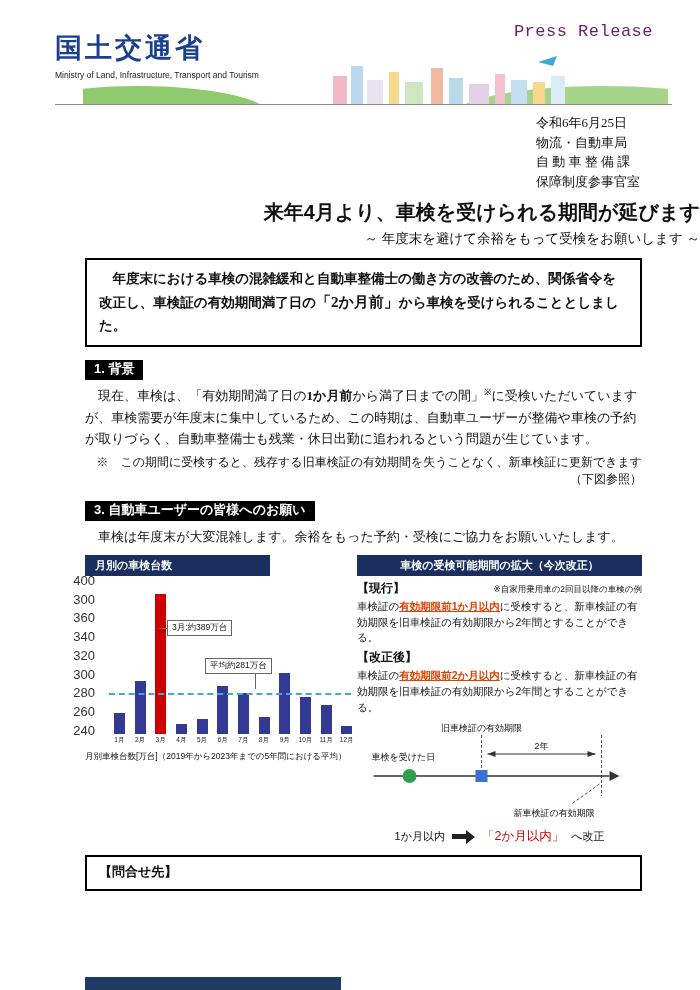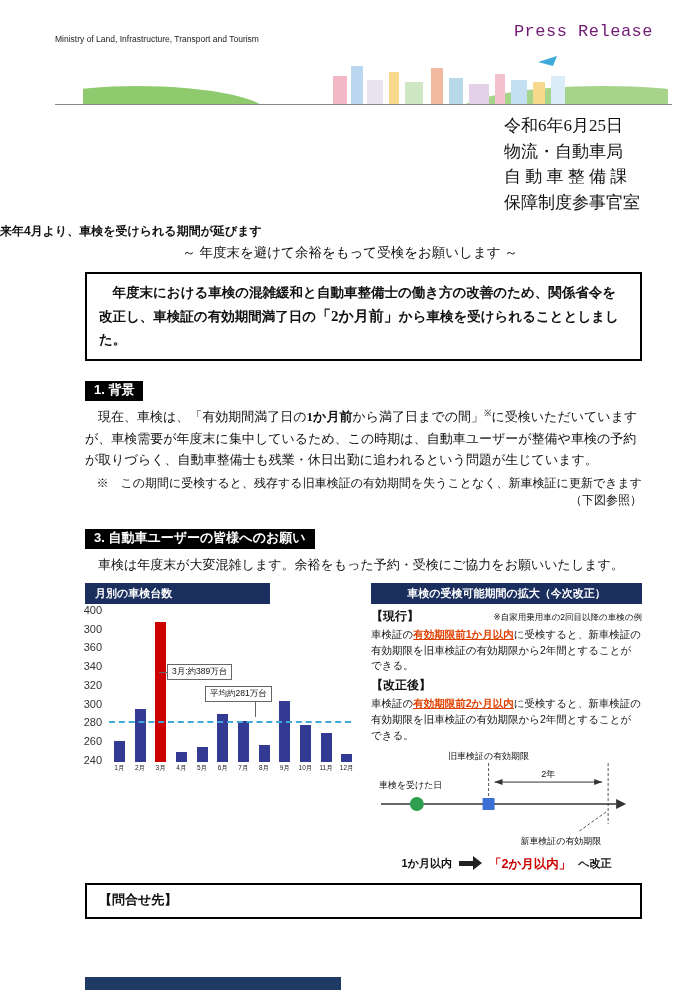--- a/index.html
+++ b/index.html
@@ -12,78 +12,78 @@
   .header { position:relative; height:104px; margin:0 28px 0 55px; border-bottom:1.5px solid #8a8a8a; }
   .press { position:absolute; top:22px; right:19px; z-index:2;
     font-family:Liberation Mono, monospace; font-size:17px; color:#701a75; letter-spacing:.5px; }
   .logo { position:absolute; left:0; top:30px; z-index:2; }
   .ministry-jp { font-family:"Liberation Sans","DejaVu Sans",sans-serif; font-weight:bold;
     font-size:27px; color:var(--logo-blue,#1b3f8f); letter-spacing:3px; }
   .ministry-en { font-family:"Liberation Sans","DejaVu Sans",sans-serif; font-size:8.5px; color:#222; margin-top:4px; }
   .skyline { position:absolute; bottom:0; left:28px; width:585px; height:52px; z-index:1; }
   
   .meta { display:flex; justify-content:flex-end; margin:8px 60px 0 0; }
-  .meta-inner { text-align:left; font-size:17px; line-height:1.5; }
-  
-  .doc-title { text-align:left; margin-top:8px; font-family:"Liberation Sans","DejaVu Sans",sans-serif;
-    font-weight:bold; font-size:12px; }
-  .doc-subtitle { text-align:center; margin-top:4px; font-family:"Liberation Sans","DejaVu Sans",sans-serif;
+  .meta-inner { text-align:left; font-size:13px; line-height:1.5; }
+  
+  .doc-title { text-align:right; margin-top:8px; font-family:"Liberation Sans","DejaVu Sans",sans-serif;
+    font-weight:bold; font-size:20px; }
+  .doc-subtitle { text-align:right; margin-top:4px; font-family:"Liberation Sans","DejaVu Sans",sans-serif;
     font-size:13.5px; }
   .content { margin:0 58px 0 85px; }
   
   .summary { border:2px solid #000; padding:8px 12px; margin-top:10px;
     font-weight:bold; font-size:13.5px; line-height:1.65; }
   .em-big { font-size:15px; }
   
-  .section { margin-top:19px; }
+  .section { margin-top:12px; }
   .sec-head { display:inline-block; background:#000; color:#fff; padding:0 9px 2px;
     font-family:"Liberation Sans","DejaVu Sans",sans-serif; font-weight:bold; font-size:13px; }
   .body-p { font-size:13px; line-height:1.62; margin:5px 0 0; }
   .note { font-size:12px; margin:5px 0 0 4px;text-align:right; }
   .b { font-weight:bold;text-align:center; }
   .u { text-decoration:underline; }
   .sup { font-size:9px; vertical-align:super; }
   
-  .figure-row { display:flex; gap:14px; margin-top:8px; }
+  .figure-row { display:flex; margin-top:8px; }
   .chart-col { width:272px; font-family:"Liberation Sans","DejaVu Sans",sans-serif; }
   .chart-title { background:var(--navy,#1b2f5e); color:#fff; font-size:11px; font-weight:bold;
     padding:3px 10px; width:185px; box-sizing:border-box; margin-bottom:8px; }
   .chart-area { display:flex; }
   .yaxis { position:relative; width:24px; height:150px; }
-  .ytick { position:absolute; right:7px; font-size:11px; color:#333;text-align:right; }
+  .ytick { position:absolute; right:14px; font-size:13px; color:#333;text-align:right; }
   .plotwrap { flex:1; }
   .plot { position:relative; height:150px; }
   .bars { position:absolute; left:0; right:0; top:0; bottom:0; display:flex; align-items:flex-end; }
   .barcol { flex:1; display:flex; justify-content:center; }
   .bar { width:11px; }
   .avg-line { position:absolute; left:0; right:6px; border-top:2px dashed var(--avg-line,#3fa9d9); z-index:3; }
   .ann { position:absolute; background:#fff; border:1px solid #666; font-size:8.5px;
     padding:1px 4px; white-space:nowrap; z-index:4; }
-  .ann-march { left:58px; top:52px; }
+  .ann-march { left:58px; top:36px; }
   .ann-march::before { content:""; position:absolute; left:-9px; top:7px; width:9px; height:1px; background:#666; }
   .ann-avg { left:96px; top:74px; }
   .ann-avg::after { content:""; position:absolute; left:75%; bottom:-16px; width:1px; height:16px; background:#666; }
   .xlabels { display:flex; margin-top:2px; }
   .xlab { flex:1; text-align:center; font-size:6.5px; color:#222; }
   .chart-caption { font-size:8.5px; margin-top:6px; }
   
   .fig-col { flex:1; font-family:"Liberation Sans","DejaVu Sans",sans-serif; }
   .fig-title { background:var(--navy,#1b2f5e); color:#fff; font-size:11px; font-weight:bold;
     text-align:center; padding:3px 4px; margin-bottom:4px; }
   .fig-row1 { display:flex; align-items:baseline; justify-content:space-between; margin-top:3px; }
   .fig-label { font-weight:bold; font-size:12px; }
   .fig-note { font-size:8.5px; }
   .fig-body { font-size:10.5px; line-height:1.5; margin:2px 0 3px; }
   .red-orange { color:var(--red-orange,#e04000); font-weight:bold; text-decoration:underline; }
   .timeline { width:100%; height:110px; margin-top:2px; display:block; }
   .tl-text { font-size:9px; fill:#111; font-family:"Liberation Sans","DejaVu Sans",sans-serif; }
   .tl-dash { stroke:#555; stroke-dasharray:3 2; stroke-width:1; fill:none; }
   .tl-solid { stroke:#333; stroke-width:1.5; }
   .tl-thin { stroke:#333; stroke-width:1; }
-  .tl-bottom { display:flex; align-items:flex-start; justify-content:center; gap:7px; font-weight:bold; }
+  .tl-bottom { display:flex; align-items:center; justify-content:center; gap:7px; font-weight:normal; }
   .b-before { font-size:11px; }
   .b-after { color:var(--red,#cc0000); font-size:12.5px; }
   .b-suffix { font-size:11px; }
   .arrow { display:inline-flex; align-items:center; }
   .arrow-shaft { width:14px; height:5px; background:#222; }
   .arrow-head { width:0; height:0; border-left:9px solid #222; border-top:7px solid transparent; border-bottom:7px solid transparent; }
   
   .contact { border:2px solid #000; margin-top:10px; padding:5px 12px 7px; font-size:13px; line-height:1.55; }
   .c-heading { font-weight:bold; }
   
@@ -106,20 +106,21 @@
       <rect x="348" y="16" width="12" height="36" fill="#f0b9a0"></rect>
       <rect x="366" y="26" width="14" height="26" fill="#b9d9e8"></rect>
       <rect x="386" y="32" width="20" height="20" fill="#e3d1e8"></rect>
       <rect x="412" y="22" width="10" height="30" fill="#f4c2cf"></rect>
       <rect x="428" y="28" width="16" height="24" fill="#c5dff2"></rect>
       <rect x="450" y="30" width="12" height="22" fill="#f6d98d"></rect>
       <rect x="468" y="24" width="14" height="28" fill="#d9ecf7"></rect>
       <polygon points="455,10 474,4 470,14" fill="#3fa9d9"></polygon>
     </svg>
     <div class="logo">
+      <div class="ministry-jp">国土交通省</div>
       <div class="ministry-en">Ministry of Land, Infrastructure, Transport and Tourism</div>
     </div>
     <div class="press">Press Release</div>
   </div>
 
   <div class="meta">
     <div class="meta-inner">
       <div>令和6年6月25日</div>
       <div>物流・自動車局</div>
       <div>自 動 車 整 備 課</div>
@@ -221,20 +222,21 @@
                 <div class="xlab">6月</div>
                 <div class="xlab">7月</div>
                 <div class="xlab">8月</div>
                 <div class="xlab">9月</div>
                 <div class="xlab">10月</div>
                 <div class="xlab">11月</div>
                 <div class="xlab">12月</div>
               </div>
           </div>
         </div>
+        <div class="chart-caption">月別車検台数[万台]（2019年から2023年までの5年間における平均）</div>
       </div>
 
       <div class="fig-col">
         <div class="fig-title">車検の受検可能期間の拡大（今次改正）</div>
 
         <div class="fig-row1">
           <span class="fig-label">【現行】</span>
           <span class="fig-note">※自家用乗用車の2回目以降の車検の例</span>
         </div>
         <p class="fig-body">

